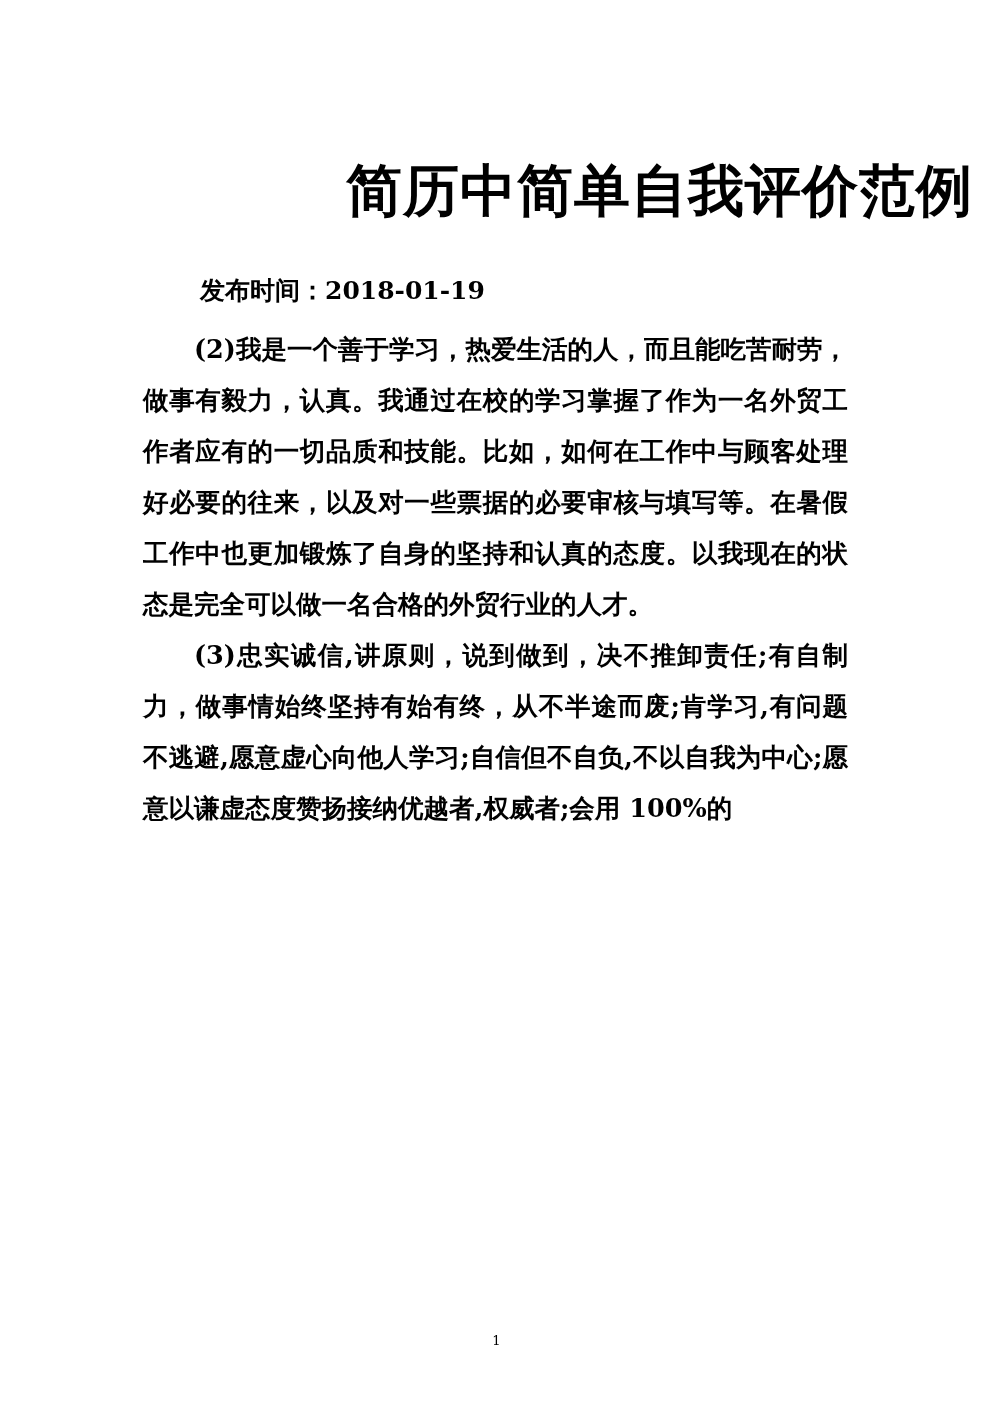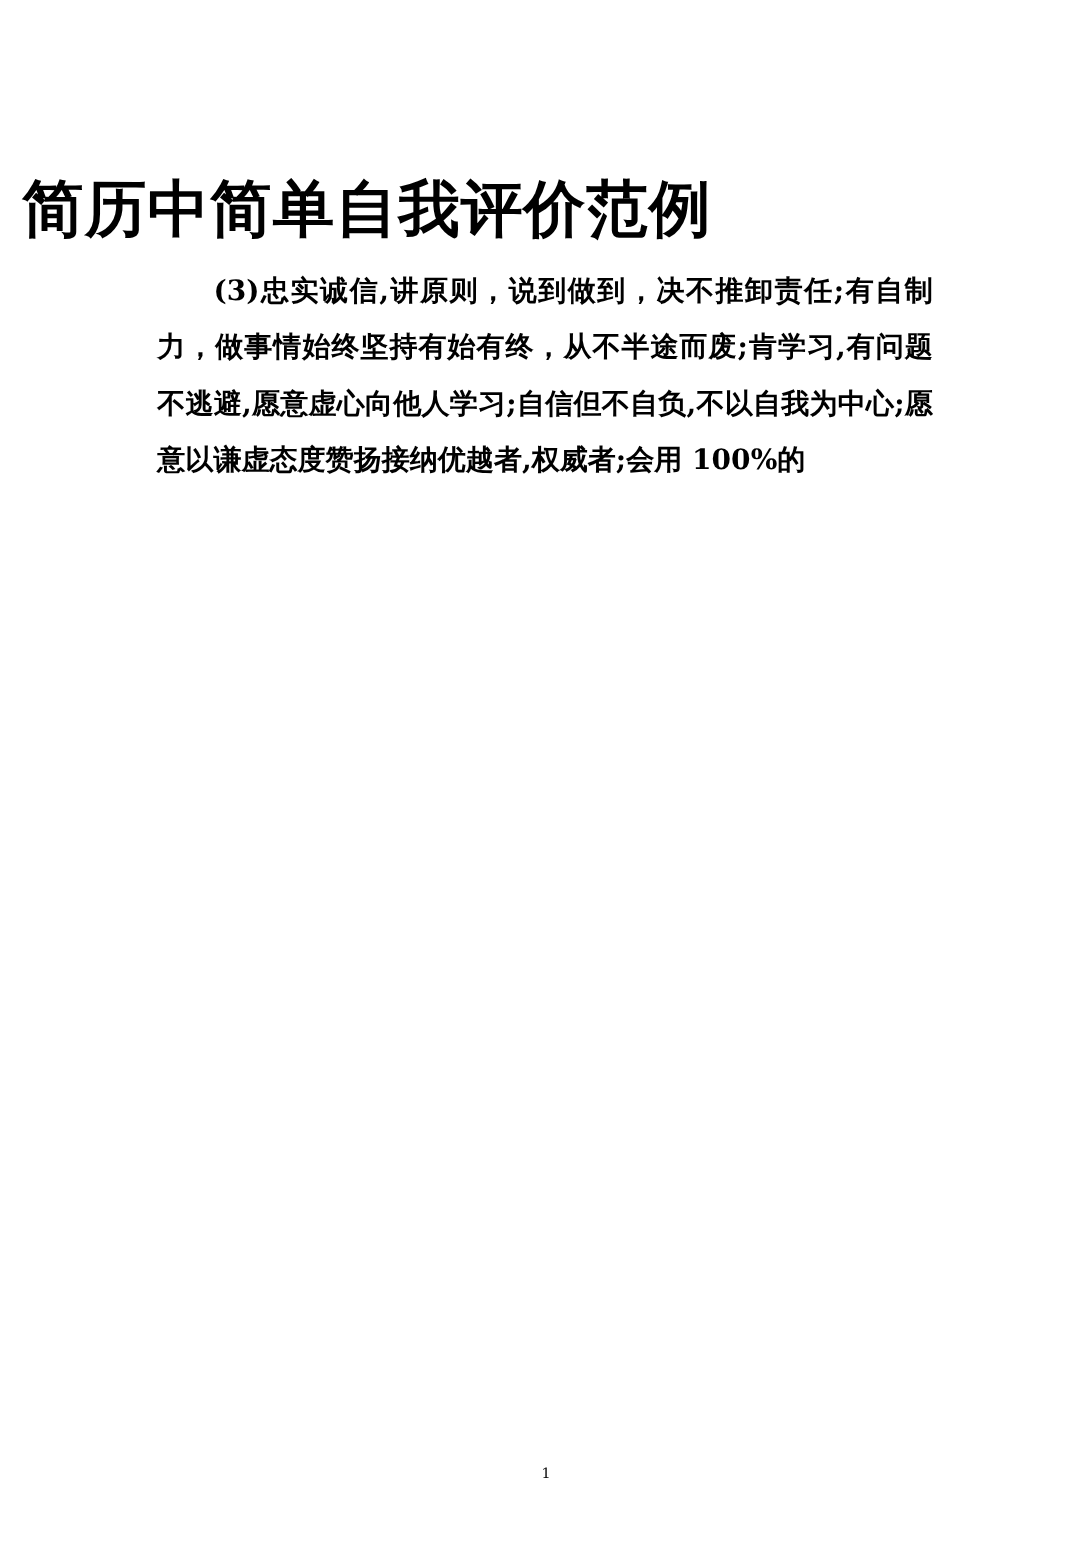--- a/index.html
+++ b/index.html
@@ -20,21 +20,21 @@
     height: 1404px;
     box-sizing: border-box;
     padding: 0;
     position: relative;
   }
   .doc-title {
     font-family: "DejaVu Serif", "Liberation Serif", serif;
     font-weight: bold;
     font-size: 56px;
     line-height: 1.1;
-    text-align: left;
+    text-align: right;
     letter-spacing: 1px;
     margin: 0;
     padding-top: 160px;
     padding-left: 20px;
     padding-right: 20px;
   }
   .pub-date {
     font-family: "DejaVu Serif", "Liberation Serif", serif;
     font-weight: bold;
     font-size: 25px;
@@ -69,20 +69,22 @@
     color: #000000;
   }
 </style>
 </head>
 <body>
 
 <div class="page">
 
   <h1 class="doc-title">简历中简单自我评价范例</h1>
 
+  <div class="pub-date">发布时间：2018-01-19</div>
 
   <div class="body-block">
+    <p class="para">(2)我是一个善于学习，热爱生活的人，而且能吃苦耐劳，做事有毅力，认真。我通过在校的学习掌握了作为一名外贸工作者应有的一切品质和技能。比如，如何在工作中与顾客处理好必要的往来，以及对一些票据的必要审核与填写等。在暑假工作中也更加锻炼了自身的坚持和认真的态度。以我现在的状态是完全可以做一名合格的外贸行业的人才。</p>
     <p class="para">(3)忠实诚信,讲原则，说到做到，决不推卸责任;有自制力，做事情始终坚持有始有终，从不半途而废;肯学习,有问题不逃避,愿意虚心向他人学习;自信但不自负,不以自我为中心;愿意以谦虚态度赞扬接纳优越者,权威者;会用 100%的</p>
   </div>
 
   <div class="page-number">1</div>
 
 </div>
 
 </body></html>

